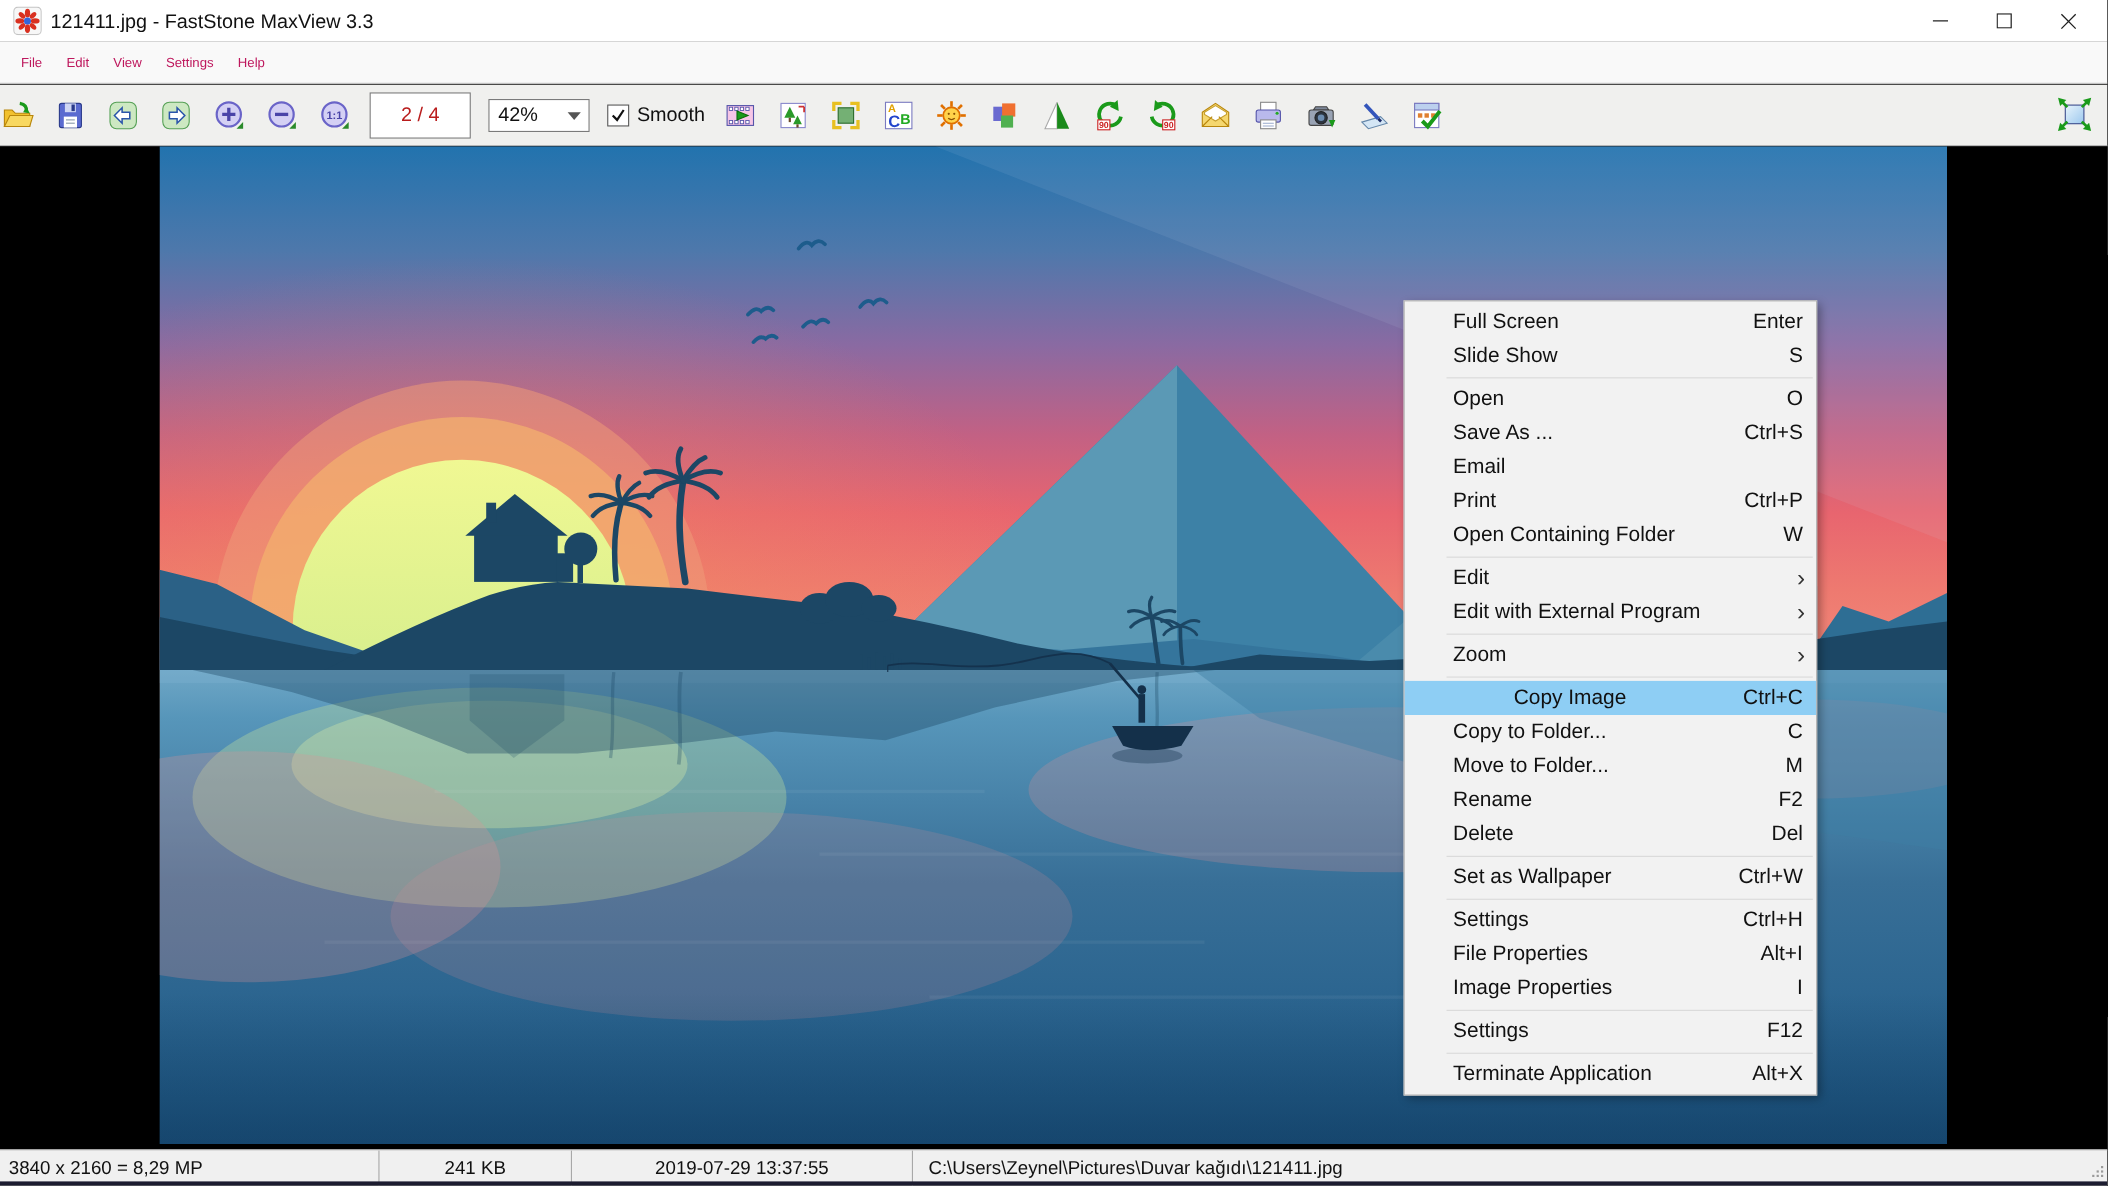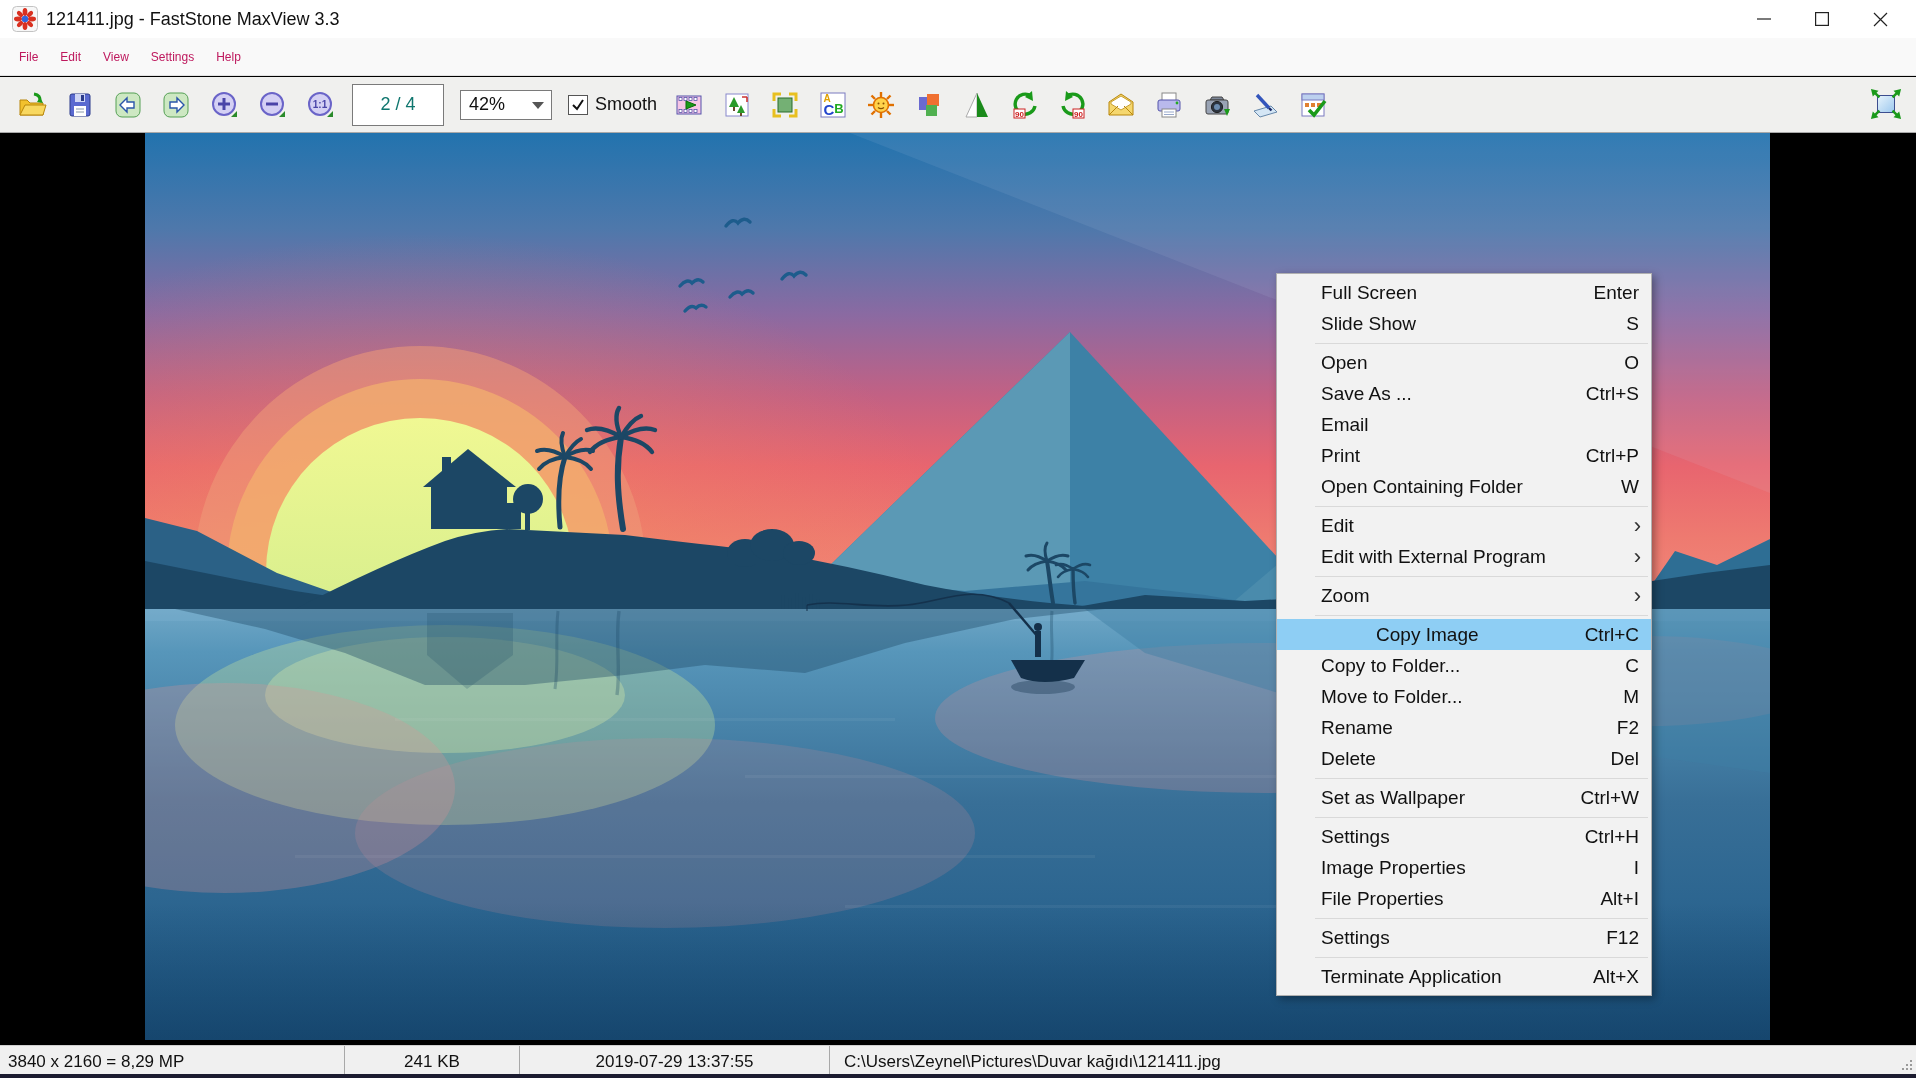--- a/index.html
+++ b/index.html
@@ -12,23 +12,23 @@
   .title-text{font-size:18px;color:#111;}
   .win-controls{position:absolute;right:7px;top:0;height:38px;display:flex;}
   .win-btn{width:58px;height:38px;display:flex;align-items:center;justify-content:center;}
   .win-btn svg{display:block;}
 
   
   .menubar{position:absolute;left:0;top:38px;width:1916px;height:38px;background:#f9f9f9;display:flex;align-items:center;padding-left:8px;border-bottom:1px solid #e2e2e2;}
   .menubar .mitem{font-size:12px;color:#be185d;padding:6px 11px;cursor:default;}
 
   
-  .toolbar{position:absolute;left:0;top:77px;width:1916px;height:56px;background:#f0f0ee;border-bottom:1px solid #a9a9a9;display:flex;align-items:center;padding-left:16px;gap:16px;}
+  .toolbar{position:absolute;left:0;top:77px;width:1916px;height:56px;background:#f0f0ee;border-bottom:1px solid #a9a9a9;display:flex;align-items:center;padding-left:0;gap:16px;}
   .tbtn{width:32px;height:32px;display:flex;align-items:center;justify-content:center;flex:0 0 auto;}
-  .page-box{width:92px;height:42px;background:#fff;border:1px solid #7a7a7a;display:flex;align-items:center;justify-content:center;font-size:18px;color:#0f766e;}
+  .page-box{width:92px;height:42px;background:#fff;border:1px solid #7a7a7a;display:flex;align-items:center;justify-content:center;font-size:18px;color:#b91c1c;}
   .zoom-combo{width:92px;height:30px;background:#fff;border:1px solid #7a7a7a;display:flex;align-items:center;font-size:18px;color:#111;padding-left:8px;position:relative;}
   .zoom-combo .chev{position:absolute;right:7px;top:11px;width:0;height:0;border-left:6px solid transparent;border-right:6px solid transparent;border-top:7px solid #555;}
   .smooth-wrap{display:flex;align-items:center;gap:7px;}
   .checkbox{width:20px;height:20px;background:#fff;border:1px solid #555;display:flex;align-items:center;justify-content:center;}
   .smooth-label{font-size:18px;color:#111;}
   .fit-btn{position:absolute;right:14px;top:10px;}
 
   
   .canvas{position:absolute;left:0;top:133px;width:1916px;height:912px;background:#000;}
   .picture{position:absolute;left:145px;top:0;}
@@ -589,26 +589,26 @@
       <div class="cm-item">
         <span class="lab">Set as Wallpaper</span>
         <span class="sc">Ctrl+W</span>
       </div>
       <div class="cm-sep"></div>
       <div class="cm-item">
         <span class="lab">Settings</span>
         <span class="sc">Ctrl+H</span>
       </div>
       <div class="cm-item">
+        <span class="lab">File Properties</span>
+        <span class="sc">Alt+I</span>
+      </div>
+      <div class="cm-item">
         <span class="lab">Image Properties</span>
         <span class="sc">I</span>
-      </div>
-      <div class="cm-item">
-        <span class="lab">File Properties</span>
-        <span class="sc">Alt+I</span>
       </div>
       <div class="cm-sep"></div>
       <div class="cm-item">
         <span class="lab">Settings</span>
         <span class="sc">F12</span>
       </div>
       <div class="cm-sep"></div>
       <div class="cm-item">
         <span class="lab">Terminate Application</span>
         <span class="sc">Alt+X</span>

